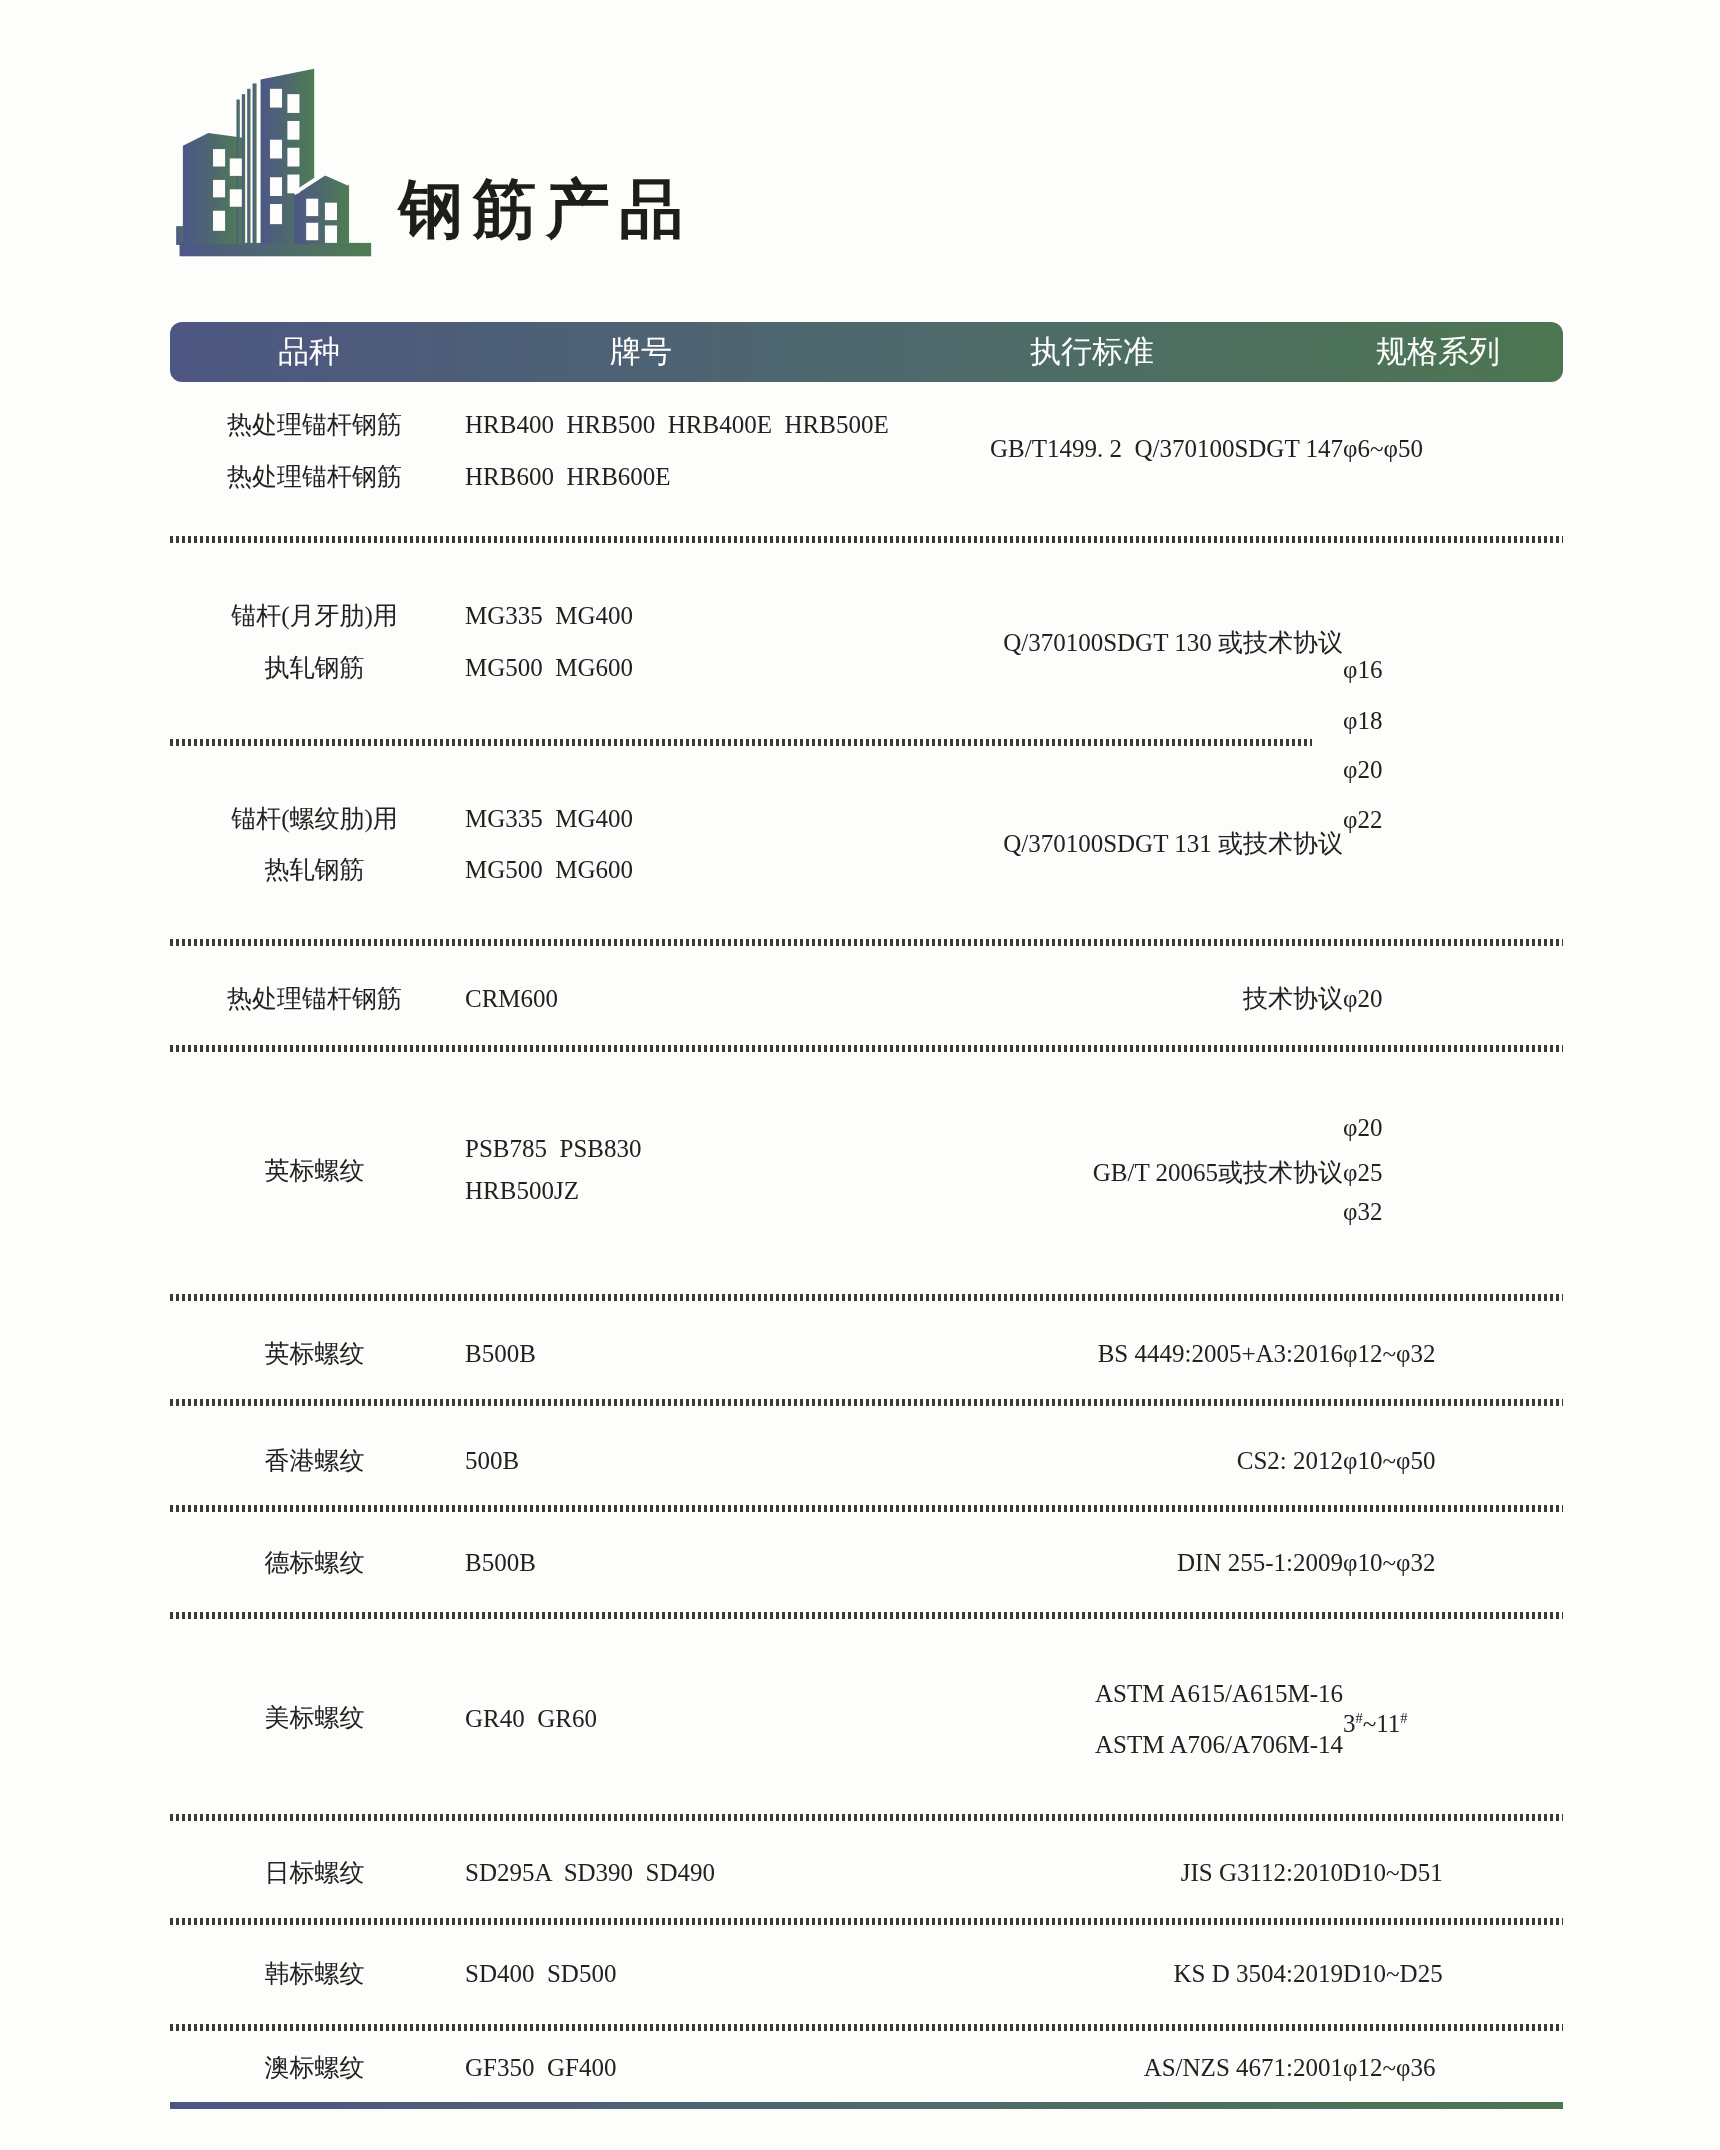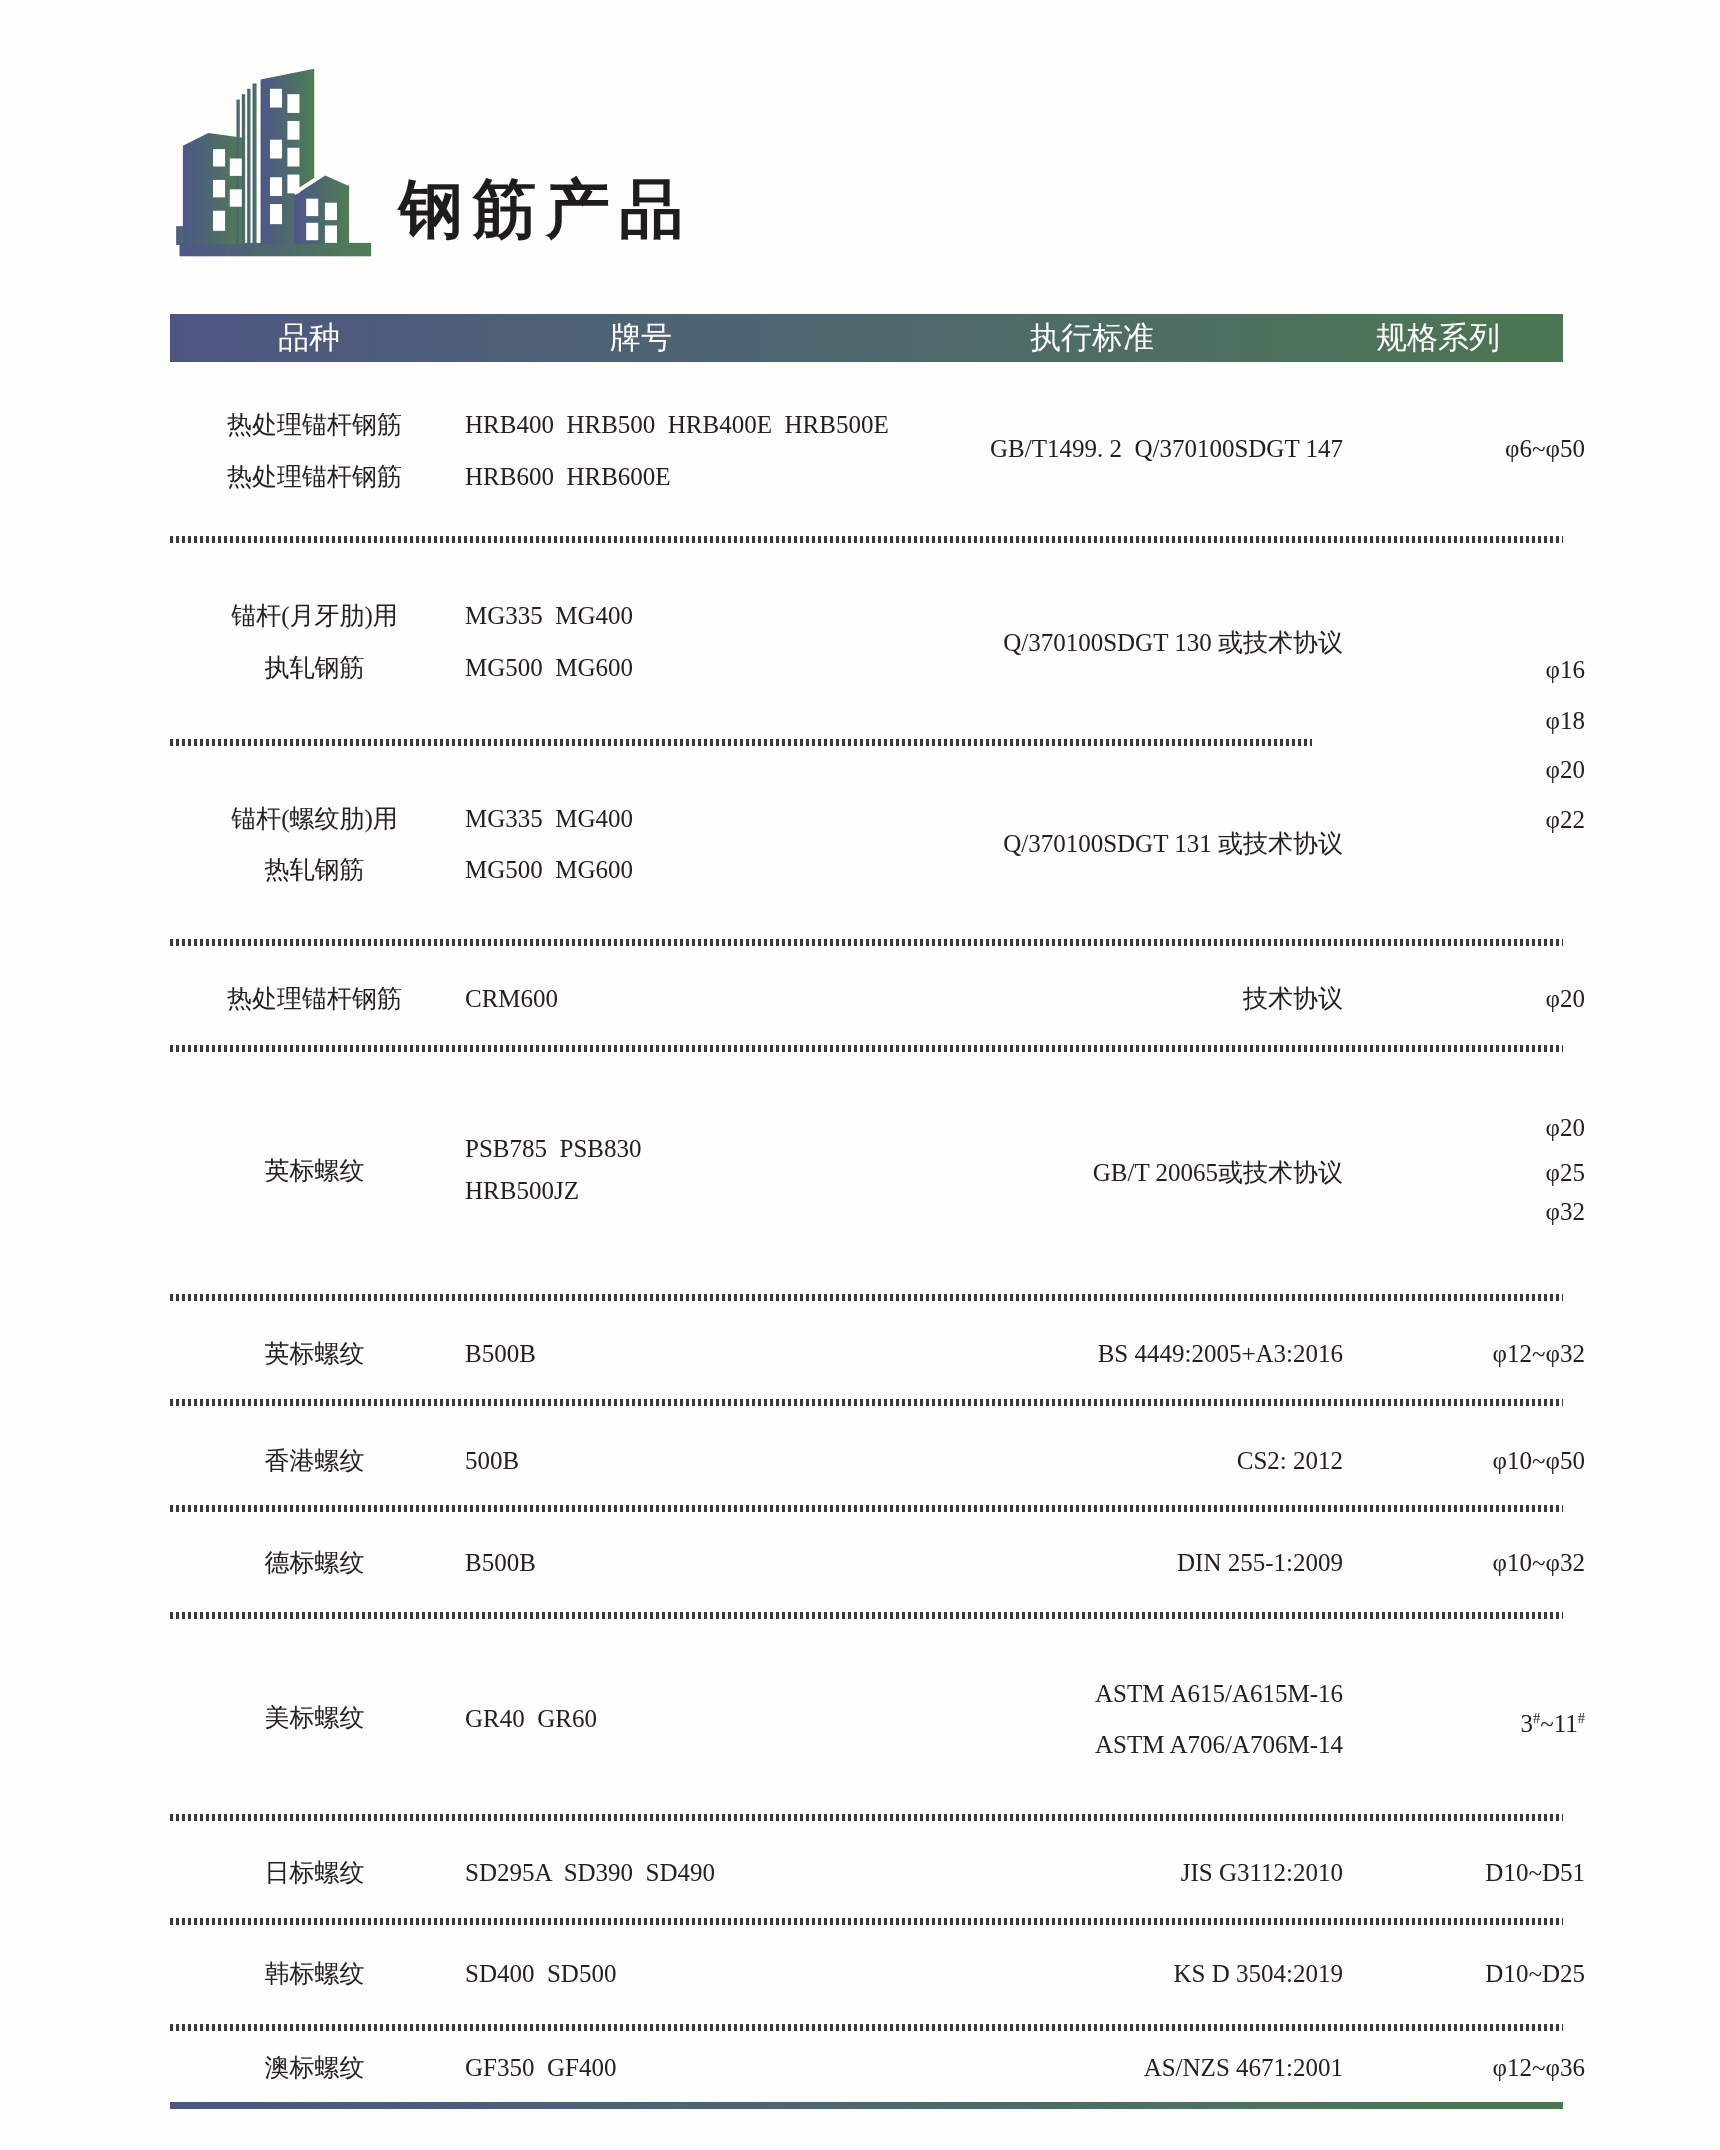--- a/index.html
+++ b/index.html
@@ -4,30 +4,30 @@
 <style>
   html,body{margin:0;padding:0;background:#fdfdfc;}
   .page{position:relative;width:1720px;height:2151px;background:#fdfdfc;overflow:hidden;
         font-family:"Liberation Serif","DejaVu Serif",serif;color:#242020;}
   
   .logo{position:absolute;left:176px;top:62px;width:196px;height:201px;}
   .page-title{position:absolute;left:399px;top:176px;height:67px;line-height:67px;
         font-family:Liberation Serif, serif;font-weight:700;
         font-size:64px;letter-spacing:9.4px;color:#1f1d1b;}
   
-  .thead{position:absolute;left:170px;top:314px;width:1393px;height:48px;
-        background:linear-gradient(90deg,#4d5681 0%,#4e6a6b 55%,#4c7651 100%);}
+  .thead{position:absolute;left:170px;top:322px;width:1393px;height:60px;
+        background:linear-gradient(90deg,#4d5681 0%,#4e6a6b 55%,#4c7651 100%);border-radius:12px;}
   .thead .h{position:absolute;top:50%;transform:translate(-50%,-50%);
         color:#ffffff;font-size:31px;white-space:pre;}
   
   .line{position:absolute;height:34px;line-height:34px;font-size:25px;white-space:pre;}
   .c1{left:170px;width:289px;text-align:center;}
   .c2{left:465px;width:430px;text-align:left;}
   .c3{left:880px;width:463px;text-align:right;}
-  .c4{left:1343px;width:242px;text-align:right;}
+  .c4{left:1343px;width:242px;text-align:left;}
   .c4 sup{font-size:0.58em;vertical-align:super;}
   
   .sep{position:absolute;left:170px;width:1393px;height:7.4px;
        background:repeating-linear-gradient(90deg,#3e3936 0 3.4px,transparent 3.4px 6px);}
   .sep.short{width:1142px;}
   
   .fbar{position:absolute;left:170px;top:2102px;width:1393px;height:7.4px;
        background:linear-gradient(90deg,#4d5681 0%,#4e6a6b 55%,#4c7651 100%);}
 </style>
 </head>

